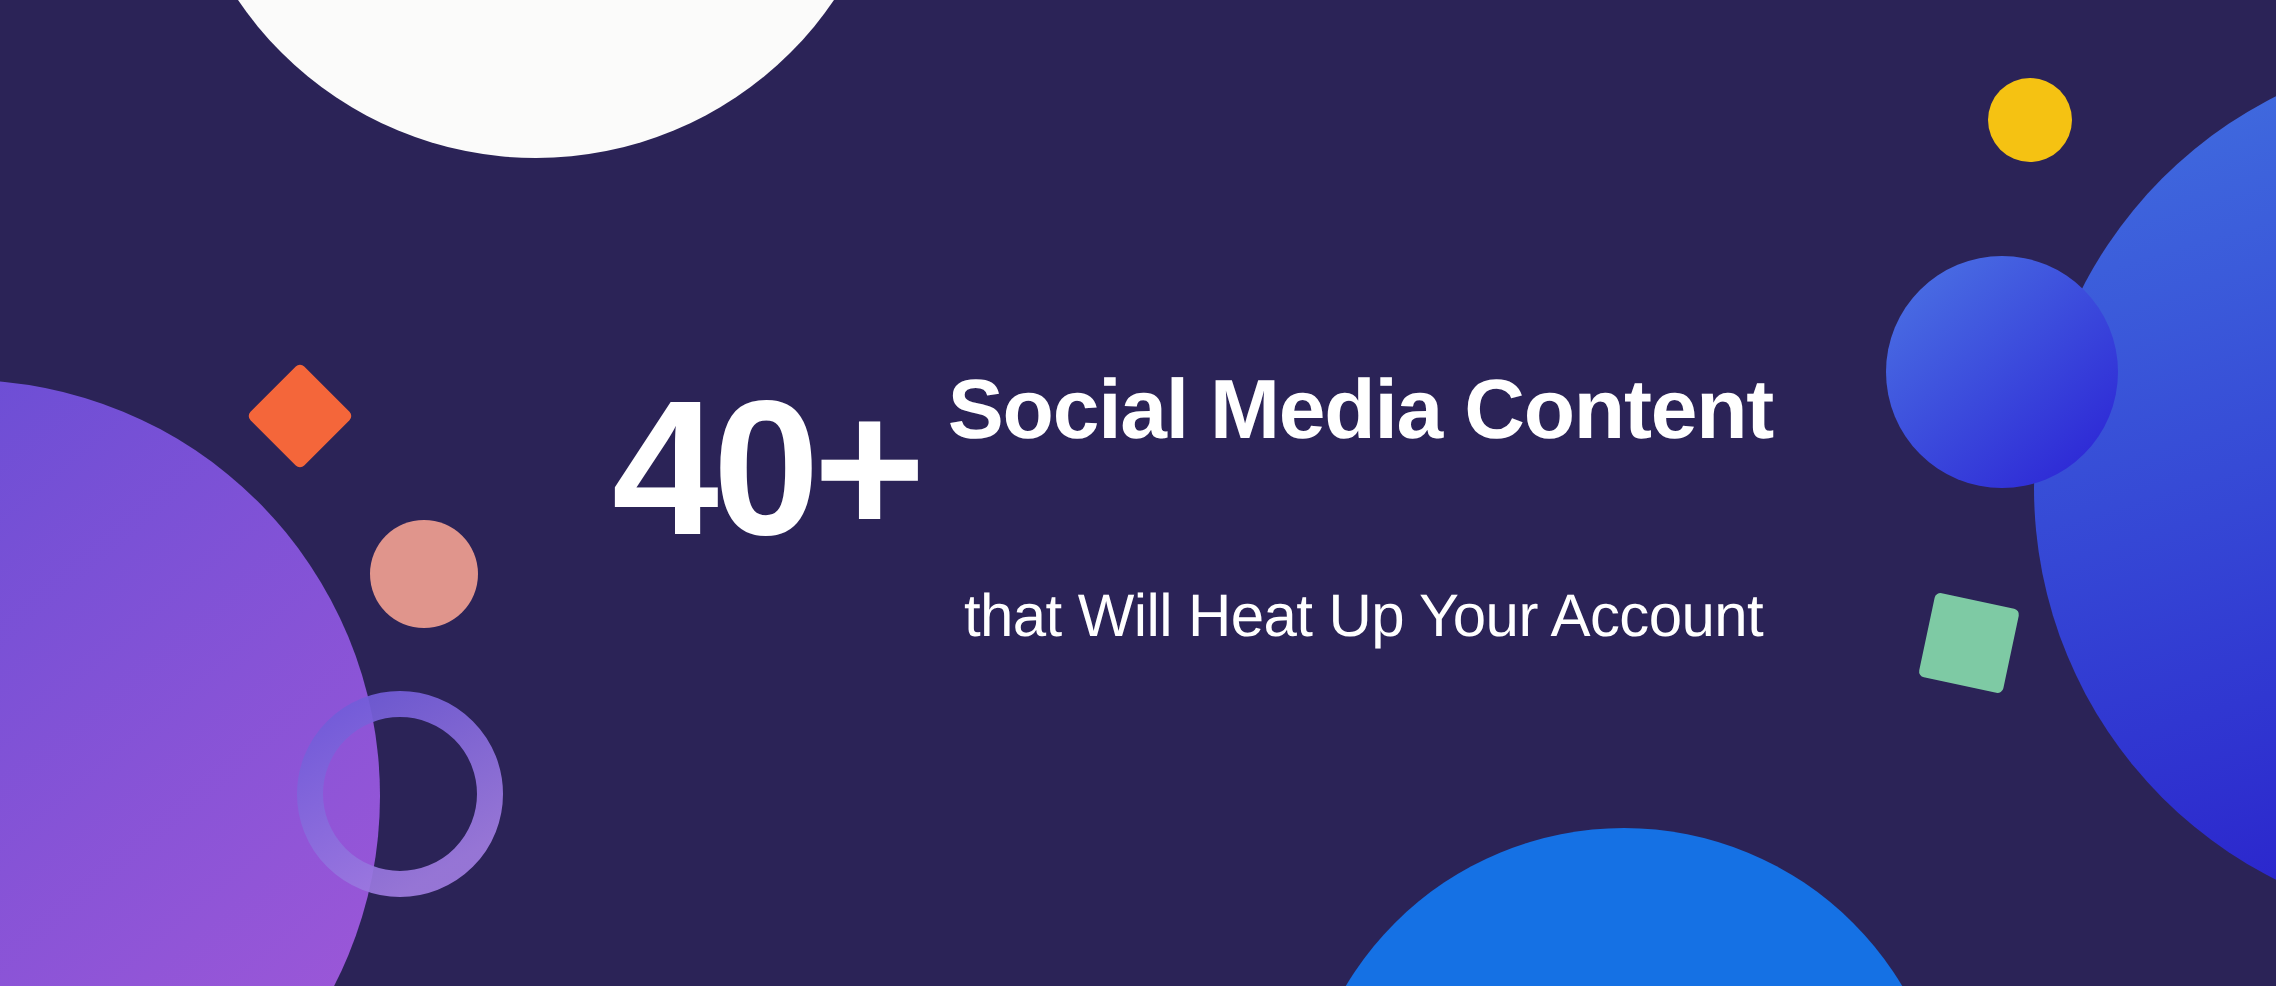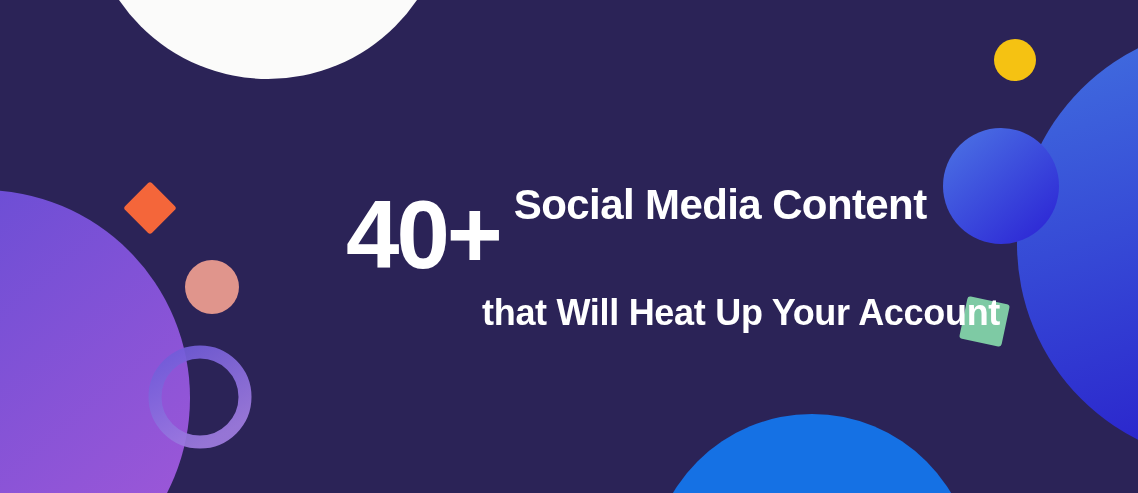--- a/index.html
+++ b/index.html
@@ -37,43 +37,42 @@
     align-items:flex-start;
   }
   #big-number {
     color:#ffffff;
     font-size:96px;
     font-weight:bold;
     line-height:0.98;
     letter-spacing:-3px;
     white-space:nowrap;
     transform:translateY(6px);
-    margin-left:40px;
   }
   #title-lines {
     margin-left:14px;
     display:flex;
     flex-direction:column;
     align-items:flex-end;
   }
   .title-line {
     color:#ffffff;
     font-size:42px;
     font-weight:bold;
     line-height:1.1;
     letter-spacing:-0.6px;
     white-space:nowrap;
   }
   #subtitle {
     position:absolute;
     left:482px;
     top:292px;
     color:#ffffff;
-    font-size:36px;
-    font-weight:bold;
+    font-size:30px;
+    font-weight:normal;
     line-height:1.15;
     letter-spacing:-0.3px;
     white-space:nowrap;
   }
 </style>
 </head>
 <body>
 
 <div id="banner">
 

